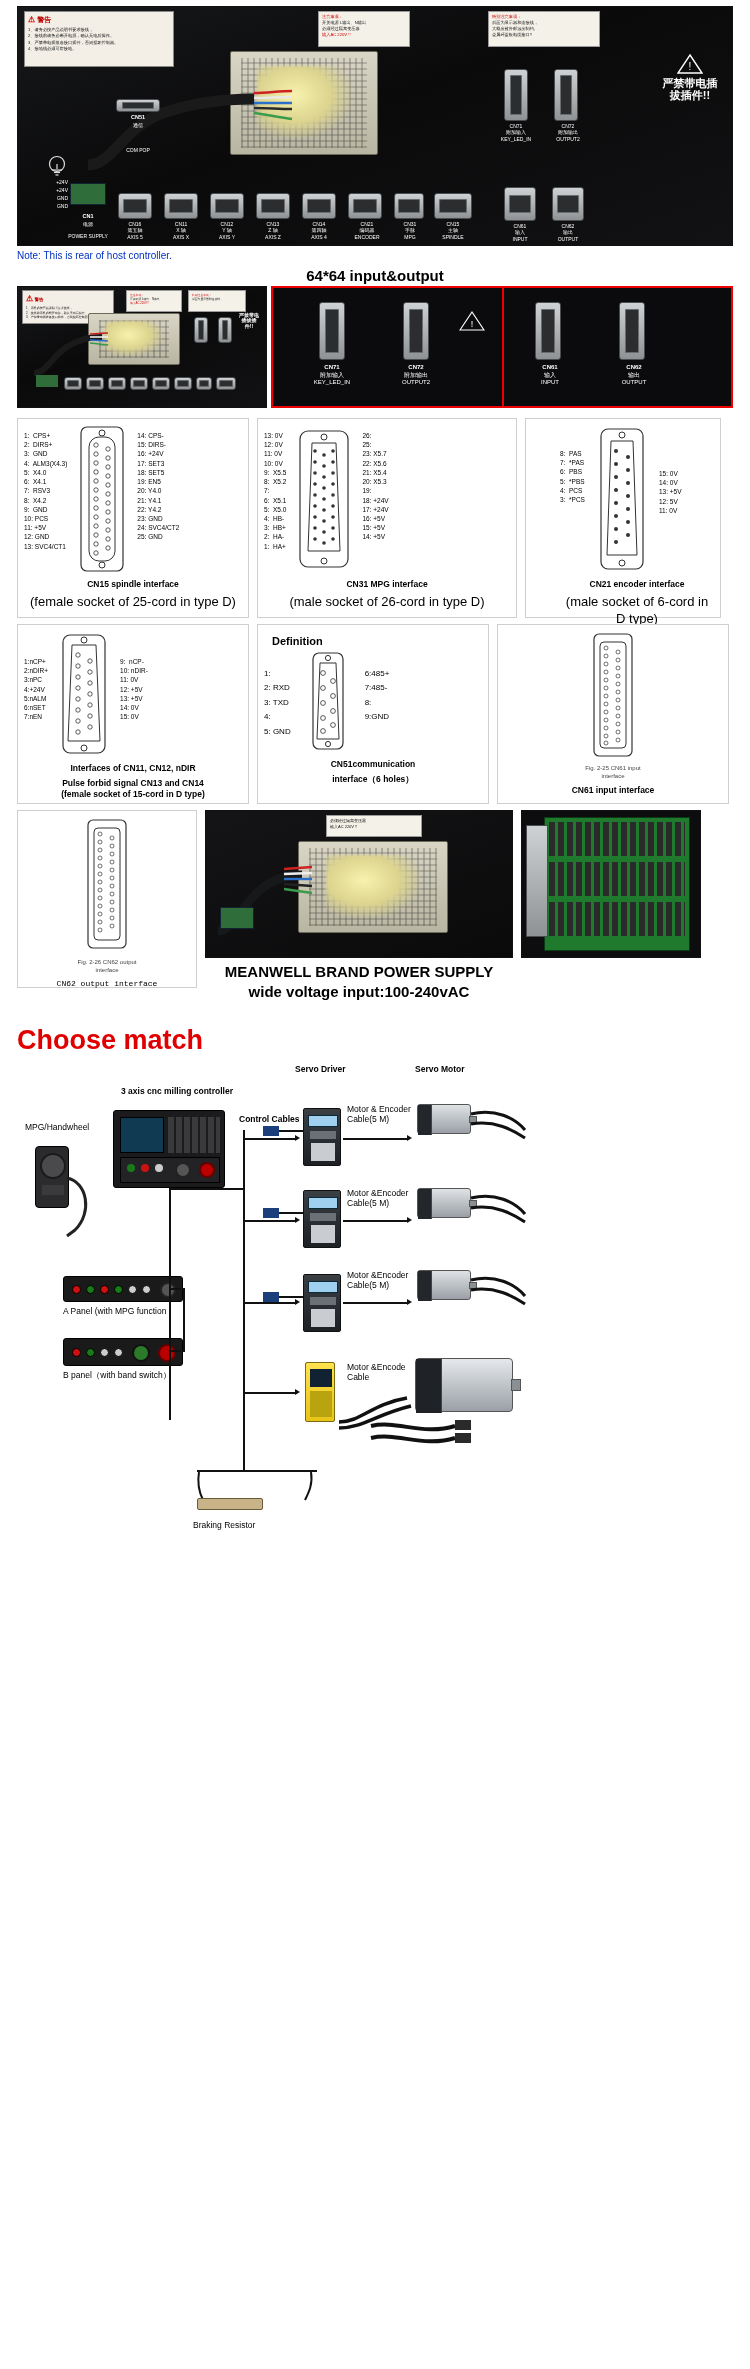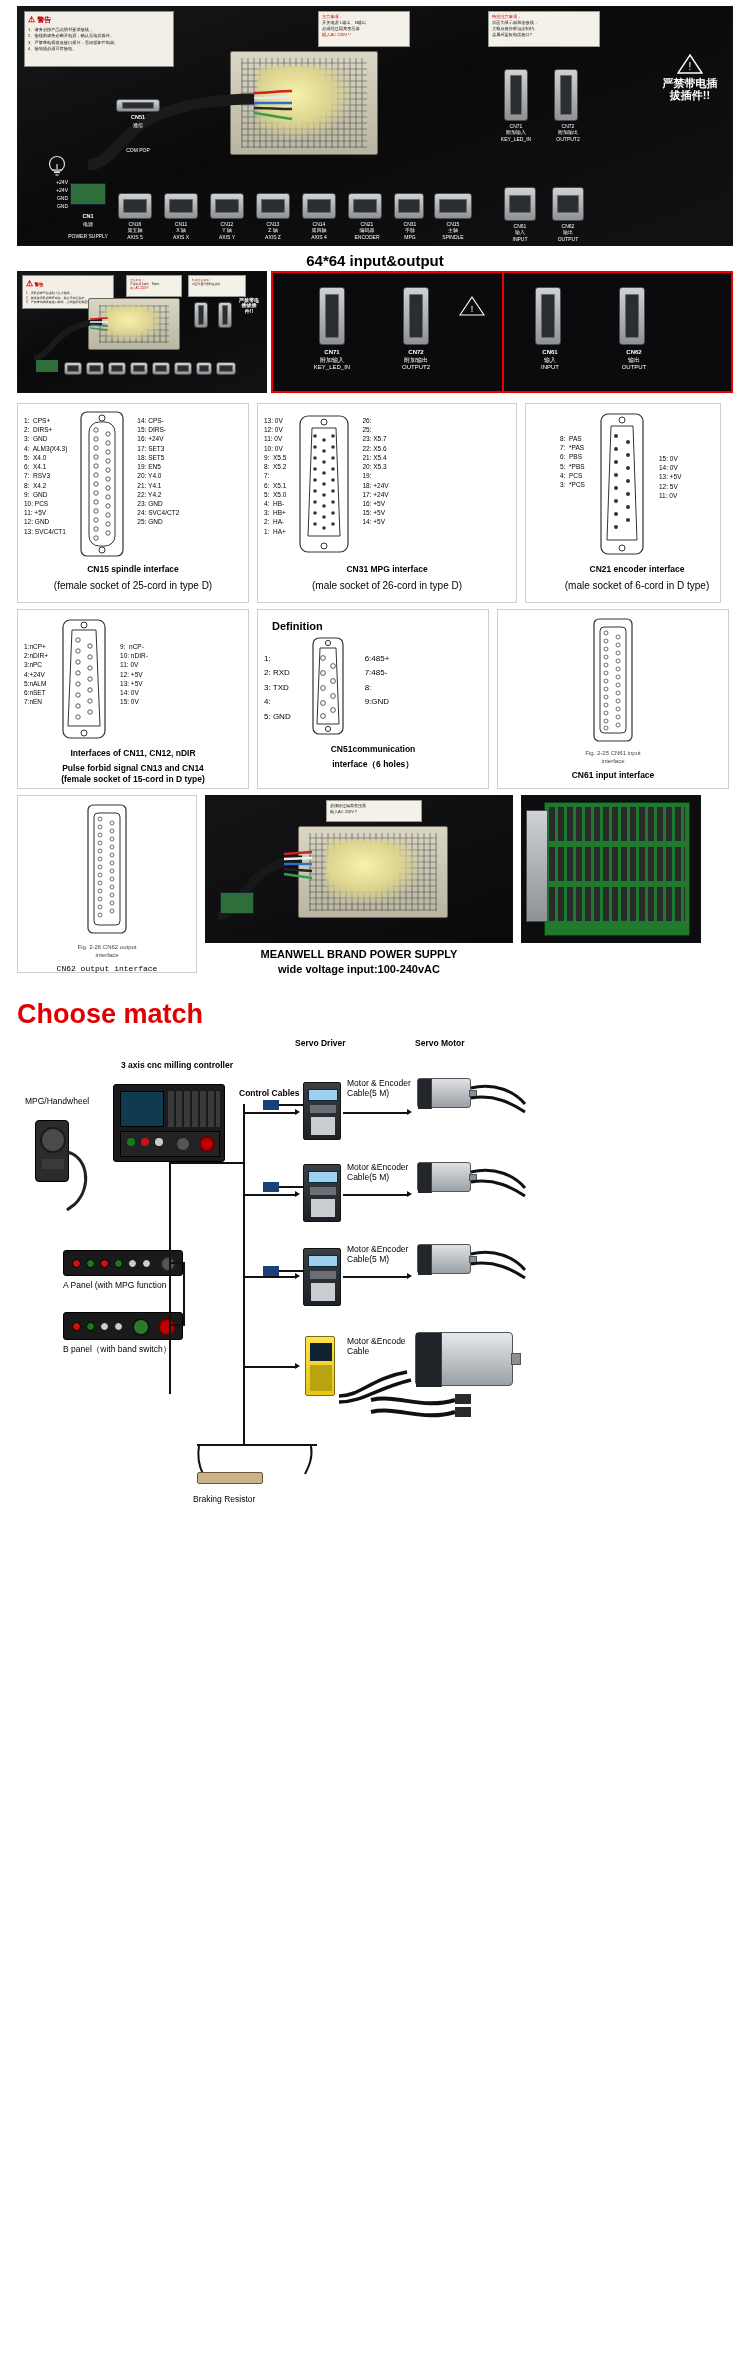--- a/index.html
+++ b/index.html
@@ -120,29 +120,29 @@
     border: 1px solid #cfcfcf; background: #fff;
     padding: 6px 6px 4px 6px; position: relative;
   }
   .card .body { display: flex; gap: 6px; align-items: flex-start; }
   .pinlist {
     font-size: 6.5px; line-height: 1.42; white-space: pre; font-family: "Liberation Sans", sans-serif;
   }
   .caption {
     text-align: center; font-size: 8.5px; font-weight: bold; margin-top: 4px; line-height: 1.3;
   }
-  .caption.small { font-size: 10px; font-weight: normal; }
+  .caption.small { font-size: 13px; font-weight: normal; }
   .caption.mono { font-family: "Liberation Mono", monospace; font-weight: normal; font-size: 8px; }
 
   
   .conn { position: relative; }
   .conn svg { display: block; }
 
   .meanwell-cap {
-    text-align: center; font-size: 11px; font-weight: bold; line-height: 1.35; margin-top: 4px;
+    text-align: center; font-size: 15px; font-weight: bold; line-height: 1.35; margin-top: 4px;
   }
 
   
   .choose {
     width: 716px; margin: 22px auto 0 auto;
     color: #e00000; font-size: 27px; font-weight: bold;
   }
   .diagram {
     width: 716px; height: 520px; margin: 6px auto 0 auto;
     position: relative; background: #fff;
@@ -345,20 +345,21 @@
 
     <div style="position:absolute; right:12px; top:46px; width:60px; color:#fff; text-align:center;">
       <svg width="26" height="22" style="display:block;margin:0 auto 3px auto;">
         <polygon points="13,2 25,20 1,20" fill="none" stroke="#fff" stroke-width="1.4"></polygon>
         <text x="13" y="17" font-size="10" fill="#fff" text-anchor="middle" font-family="Liberation Sans, sans-serif">!</text>
       </svg>
       <div class="danger-cn" style="position:static;">严禁带电插拔插件!!</div>
     </div>
   </div>
 
+  <div class="note-caption">Note: This is rear of host controller.</div>
 
   <div class="io-title">64*64 input&amp;output</div>
 
   <div class="row2">
     <div class="left">
       <div class="warn-box" style="left:4px; top:3px; width:92px; height:34px; font-size:3px;">
         <div class="warn-title" style="font-size:4.5px;"><span class="tri">⚠</span> <span>警告</span></div>
         <div>1、请务必按产品说明书要求接线，</div>
         <div>2、接线前请务必断开电源，确认无电后操作。</div>
         <div>3、严禁带电插拔各接口插件，否则损坏控制器。</div>

